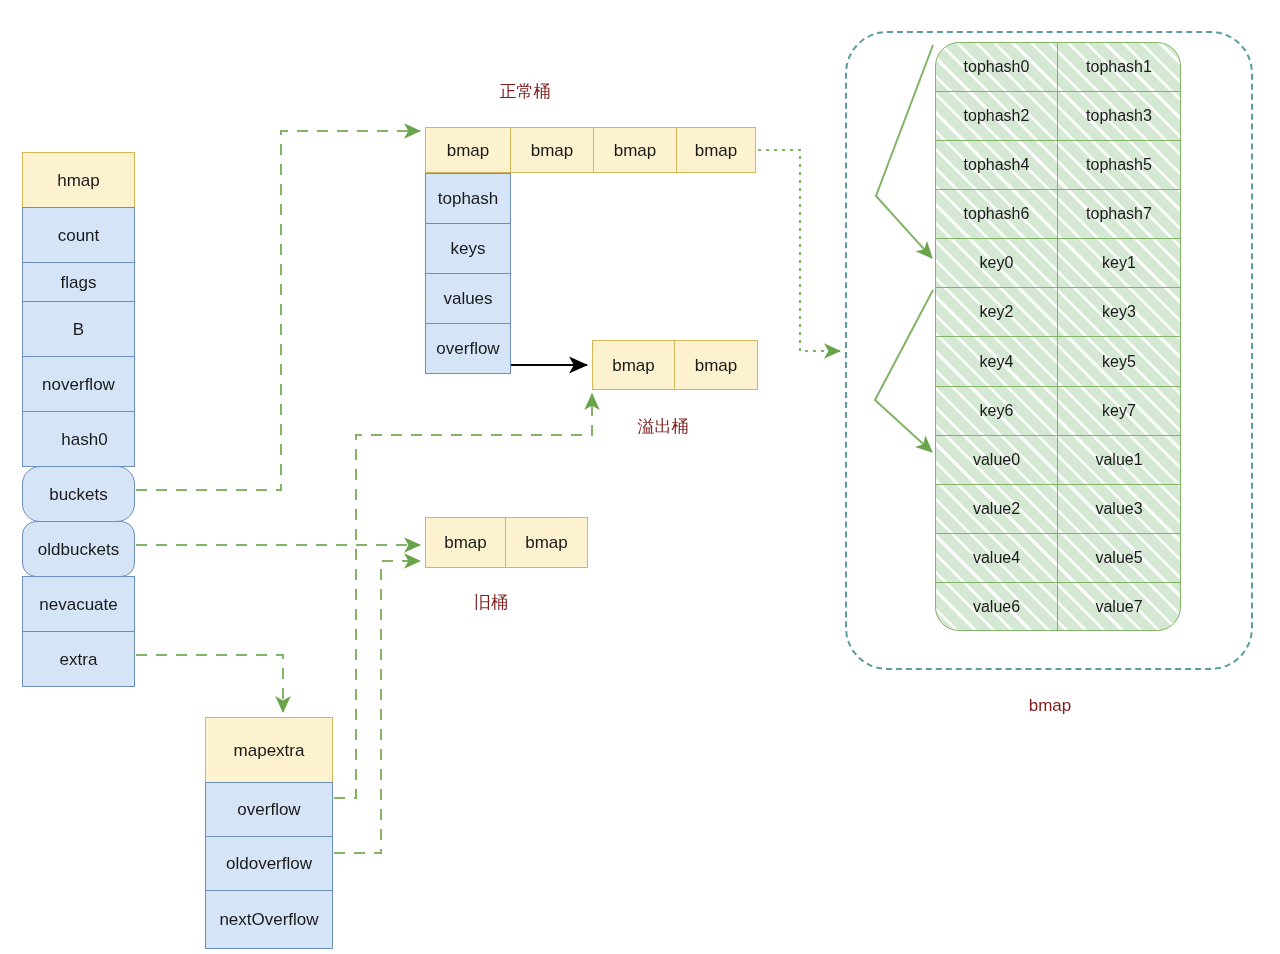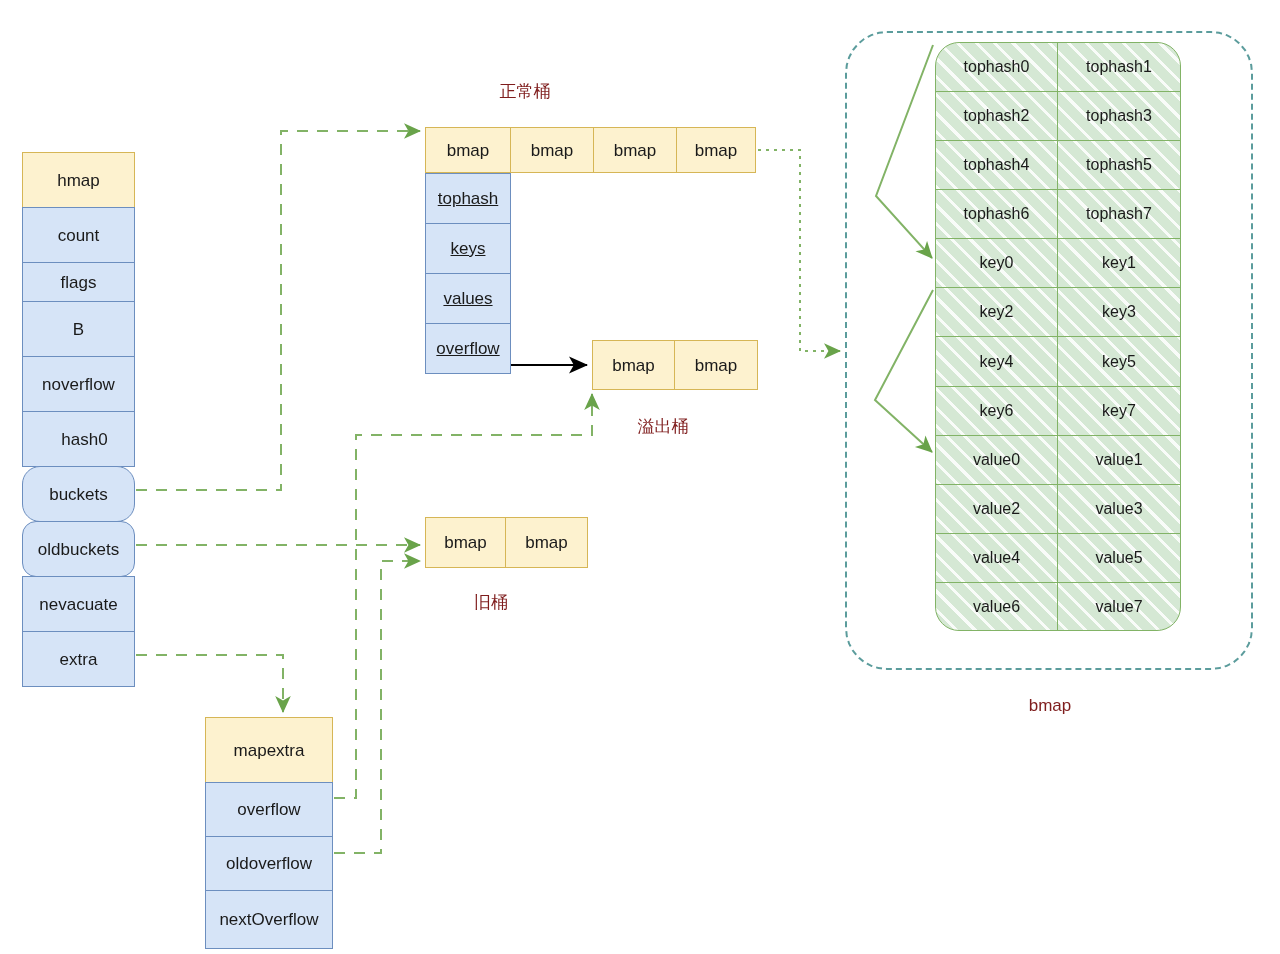--- a/index.html
+++ b/index.html
@@ -196,21 +196,21 @@
 
   <div class="caption" style="left:465px; top:80px; width:120px;">正常桶</div>
 
   <div class="hstack" id="normal-bucket-row" style="left:425px; top:127px; height:46px;">
     <div class="cell cell-yellow" style="width:86px; height:46px;">bmap</div>
     <div class="cell cell-yellow" style="width:84px; height:46px;">bmap</div>
     <div class="cell cell-yellow" style="width:84px; height:46px;">bmap</div>
     <div class="cell cell-yellow" style="width:80px; height:46px;">bmap</div>
   </div>
 
-  <div class="vstack" id="bucket-detail" style="left:425px; top:173px; width:86px;text-decoration:underline;">
+  <div class="vstack" id="bucket-detail" style="left:425px; top:173px; width:86px;">
     <div class="cell cell-blue" style="height:51px;">tophash</div>
     <div class="cell cell-blue" style="height:51px;">keys</div>
     <div class="cell cell-blue" style="height:51px;">values</div>
     <div class="cell cell-blue" style="height:51px;">overflow</div>
   </div>
 
   <div class="hstack" id="overflow-bucket-row" style="left:592px; top:340px; height:50px;">
     <div class="cell cell-yellow" style="width:83px; height:50px;">bmap</div>
     <div class="cell cell-yellow" style="width:84px; height:50px;">bmap</div>
   </div>

